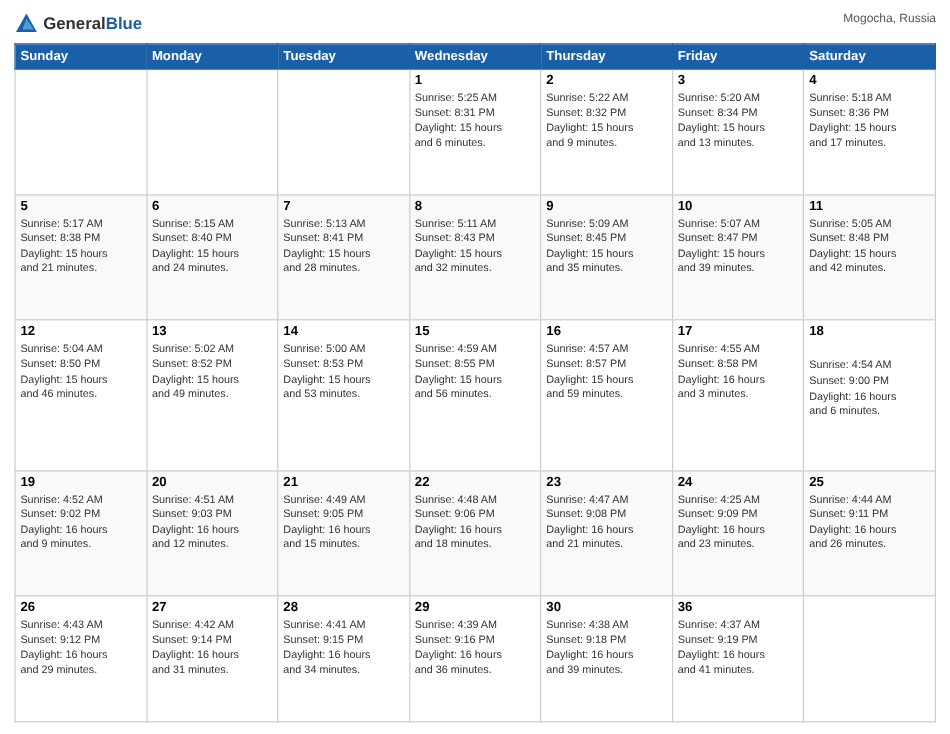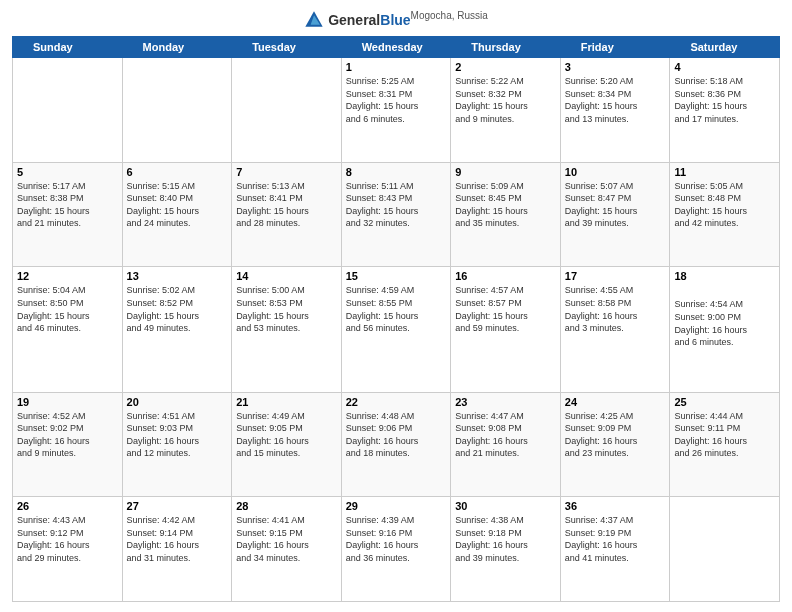--- a/index.html
+++ b/index.html
@@ -9,21 +9,20 @@
       width: 792px;
       height: 612px;
       overflow: hidden;
     }
     .page {
       width: 792px;
       height: 612px;
       padding: 10px 12px;
       display: flex;
       flex-direction: column;
-      align-items: center;
     }
     .header {
       display: flex;
       justify-content: space-between;
       align-items: flex-start;
       margin-bottom: 6px;
     }
     .logo {
       display: flex;
       align-items: center;
@@ -60,21 +59,21 @@
       border: 1px solid #ccc;
       border-collapse: collapse;
       width: 100%;
       table-layout: fixed;
     }
     .calendar th {
       background: #1a5fa8;
       color: #fff;
       font-size: 11px;
       font-weight: bold;
-      padding: 4px 20px;
+      padding: 4px 4px;
       border: 1px solid #1a5fa8;
       text-align: left;
     }
     .calendar td {
       border: 1px solid #ccc;
       vertical-align: top;
       padding: 3px 4px;
       font-size: 9.5px;
       color: #333;
       background: #fff;

